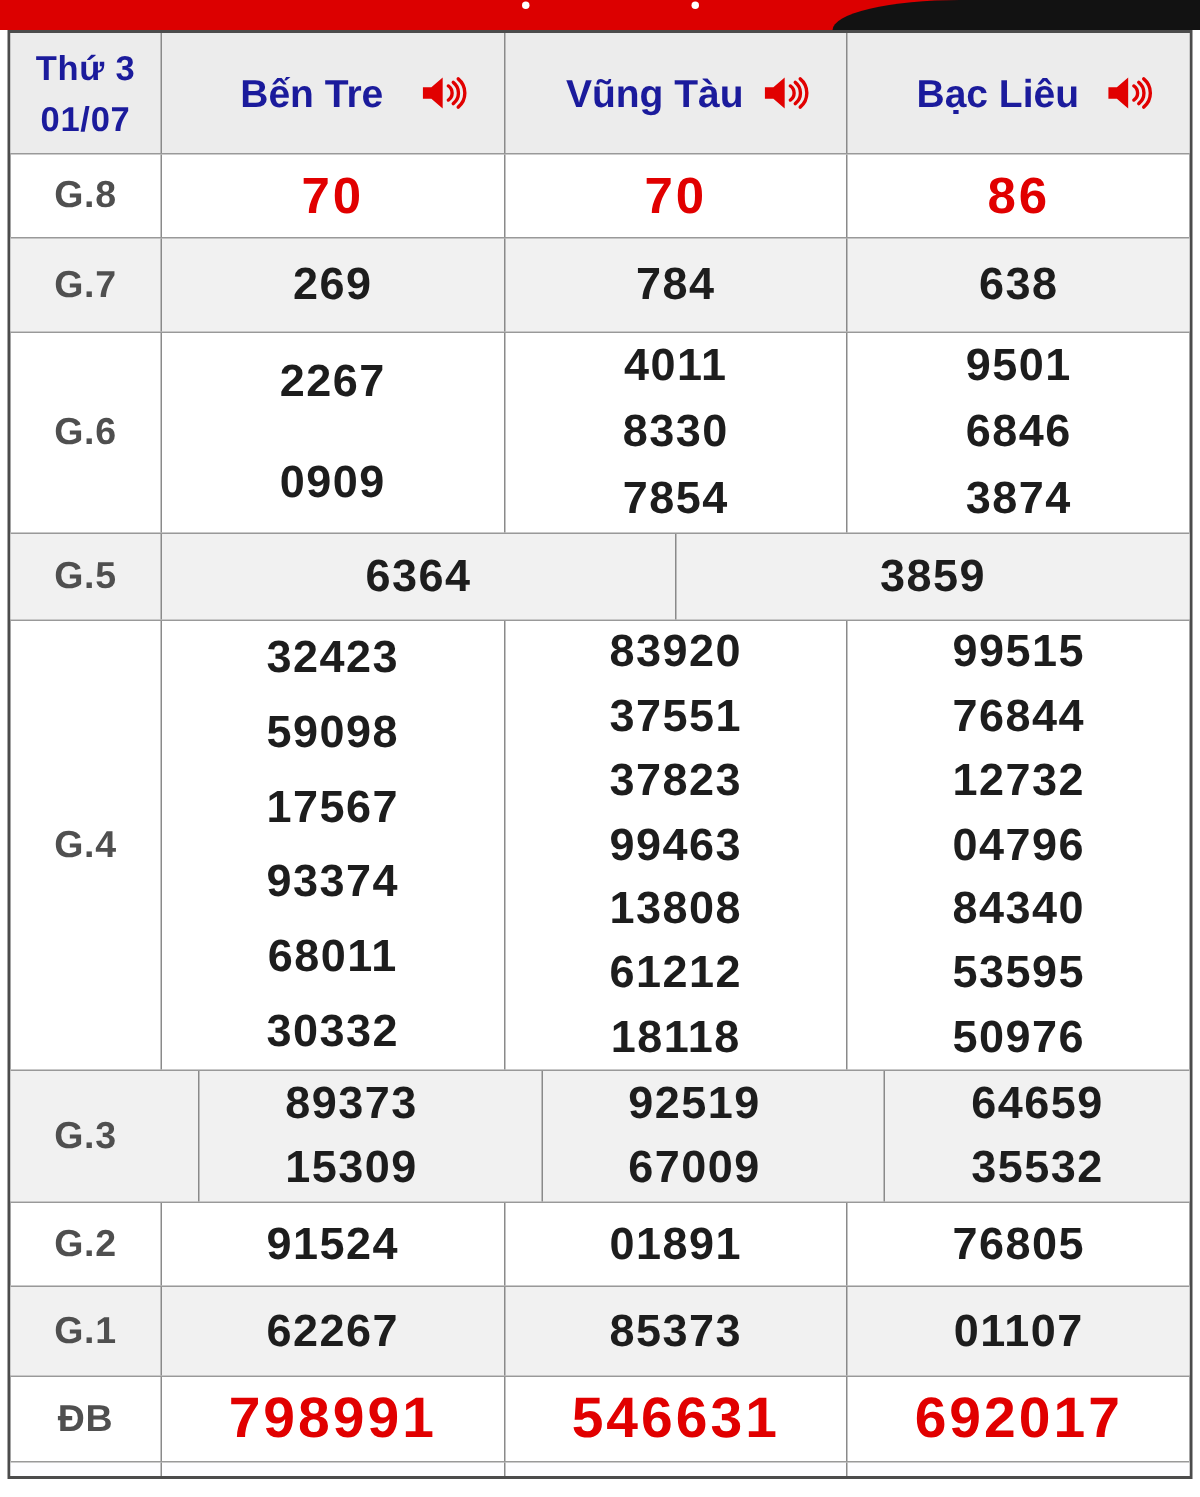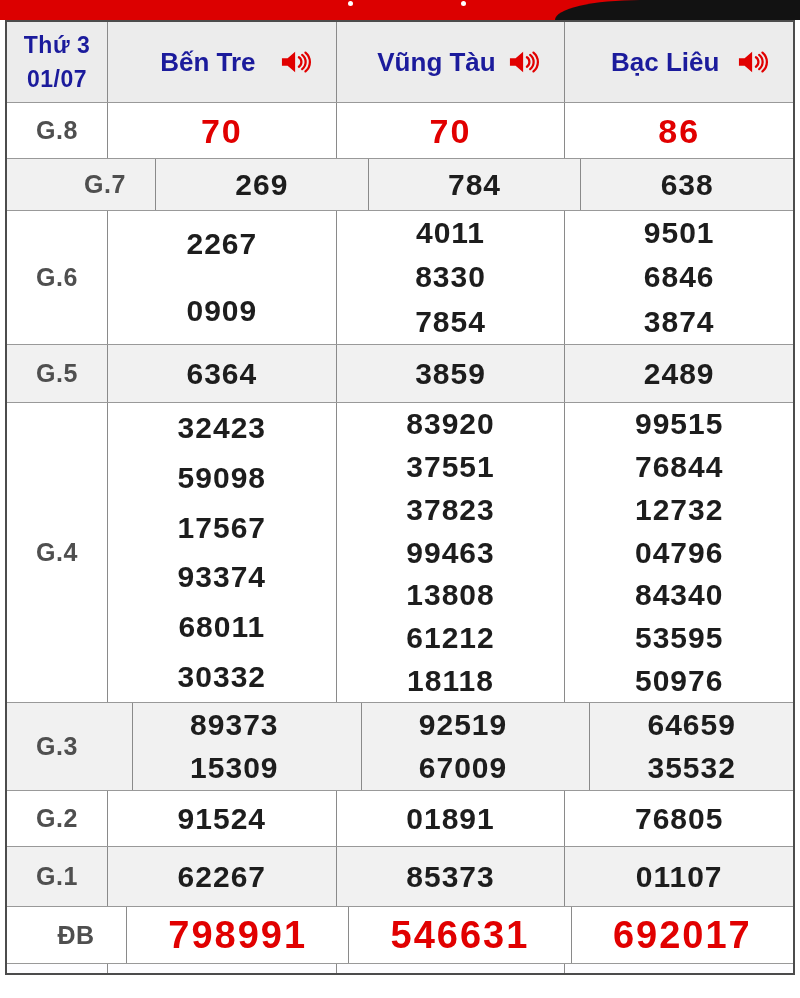--- a/index.html
+++ b/index.html
@@ -71,28 +71,28 @@
   }
   .alt{background:var(--row-gray);}
 
   .red-nums .num{color:var(--red);}
   .big .num{font-size:34px;letter-spacing:2px;}
   .xl .num{font-size:38px;letter-spacing:2px;}
 
   
   .r-header{height:80px;background:var(--header-gray);}
   .r-g8{height:56px;}
-  .r-g7{height:52px;padding-left:48px;}
+  .r-g7{height:63px;}
   .r-g6{height:134px;}
   .r-g5{height:58px;}
   .r-g4{height:300px;}
   .r-g3{height:88px;gap:25px;}
   .r-g2{height:56px;}
   .r-g1{height:60px;}
-  .r-db{height:57px;padding-left:19px;}
+  .r-db{height:57px;}
   .r-next{height:10px;background:#fdfdff;}
 
   
   .datecell{
     font-size:23px;font-weight:700;color:var(--navy);
     line-height:1.5;
   }
   .station{
     position:relative;flex-direction:row;justify-content:center;
   }
@@ -205,23 +205,20 @@
     </div>
 
     <div class="row r-g5 alt">
       <div class="cell label">G.5</div>
       <div class="cell nums">
         <div class="num">6364</div>
       </div>
       <div class="cell nums">
         <div class="num">3859</div>
       </div>
-      <div class="cell nums">
-        <div class="num">2489</div>
-      </div>
     </div>
 
     <div class="row r-g4">
       <div class="cell label">G.4</div>
       <div class="cell nums">
         <div class="num">32423</div>
         <div class="num">59098</div>
         <div class="num">17567</div>
         <div class="num">93374</div>
         <div class="num">68011</div>

